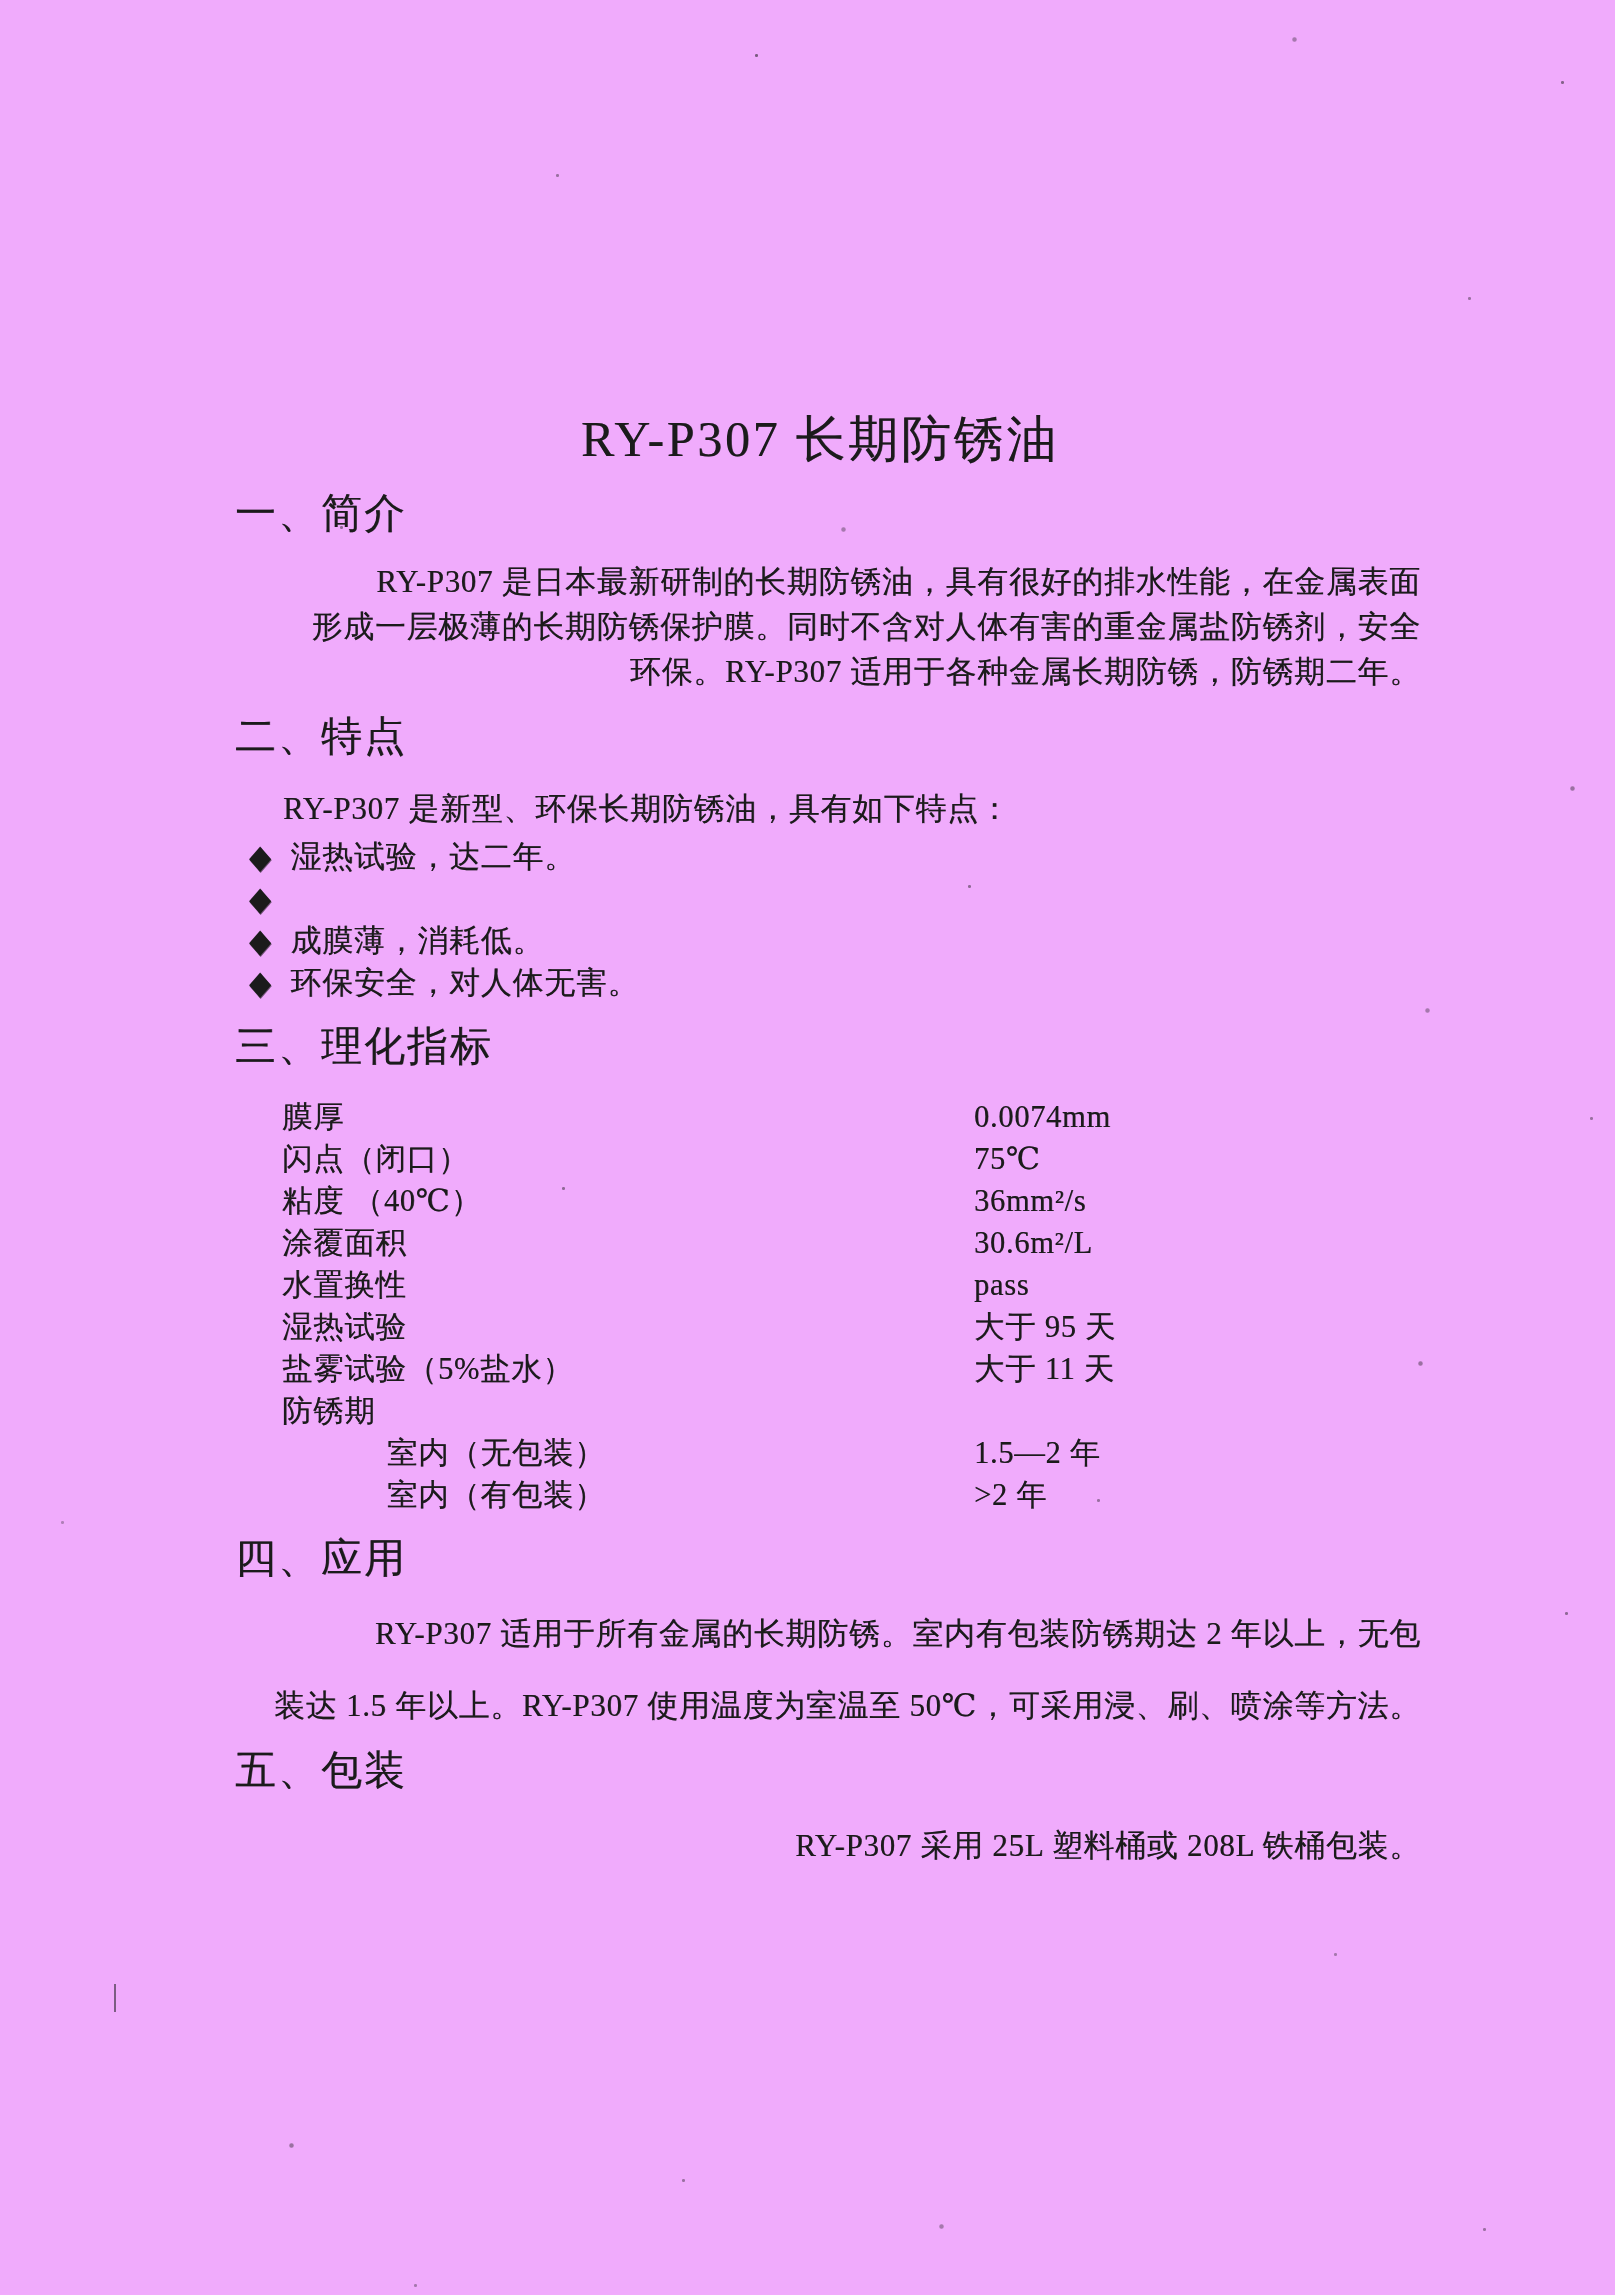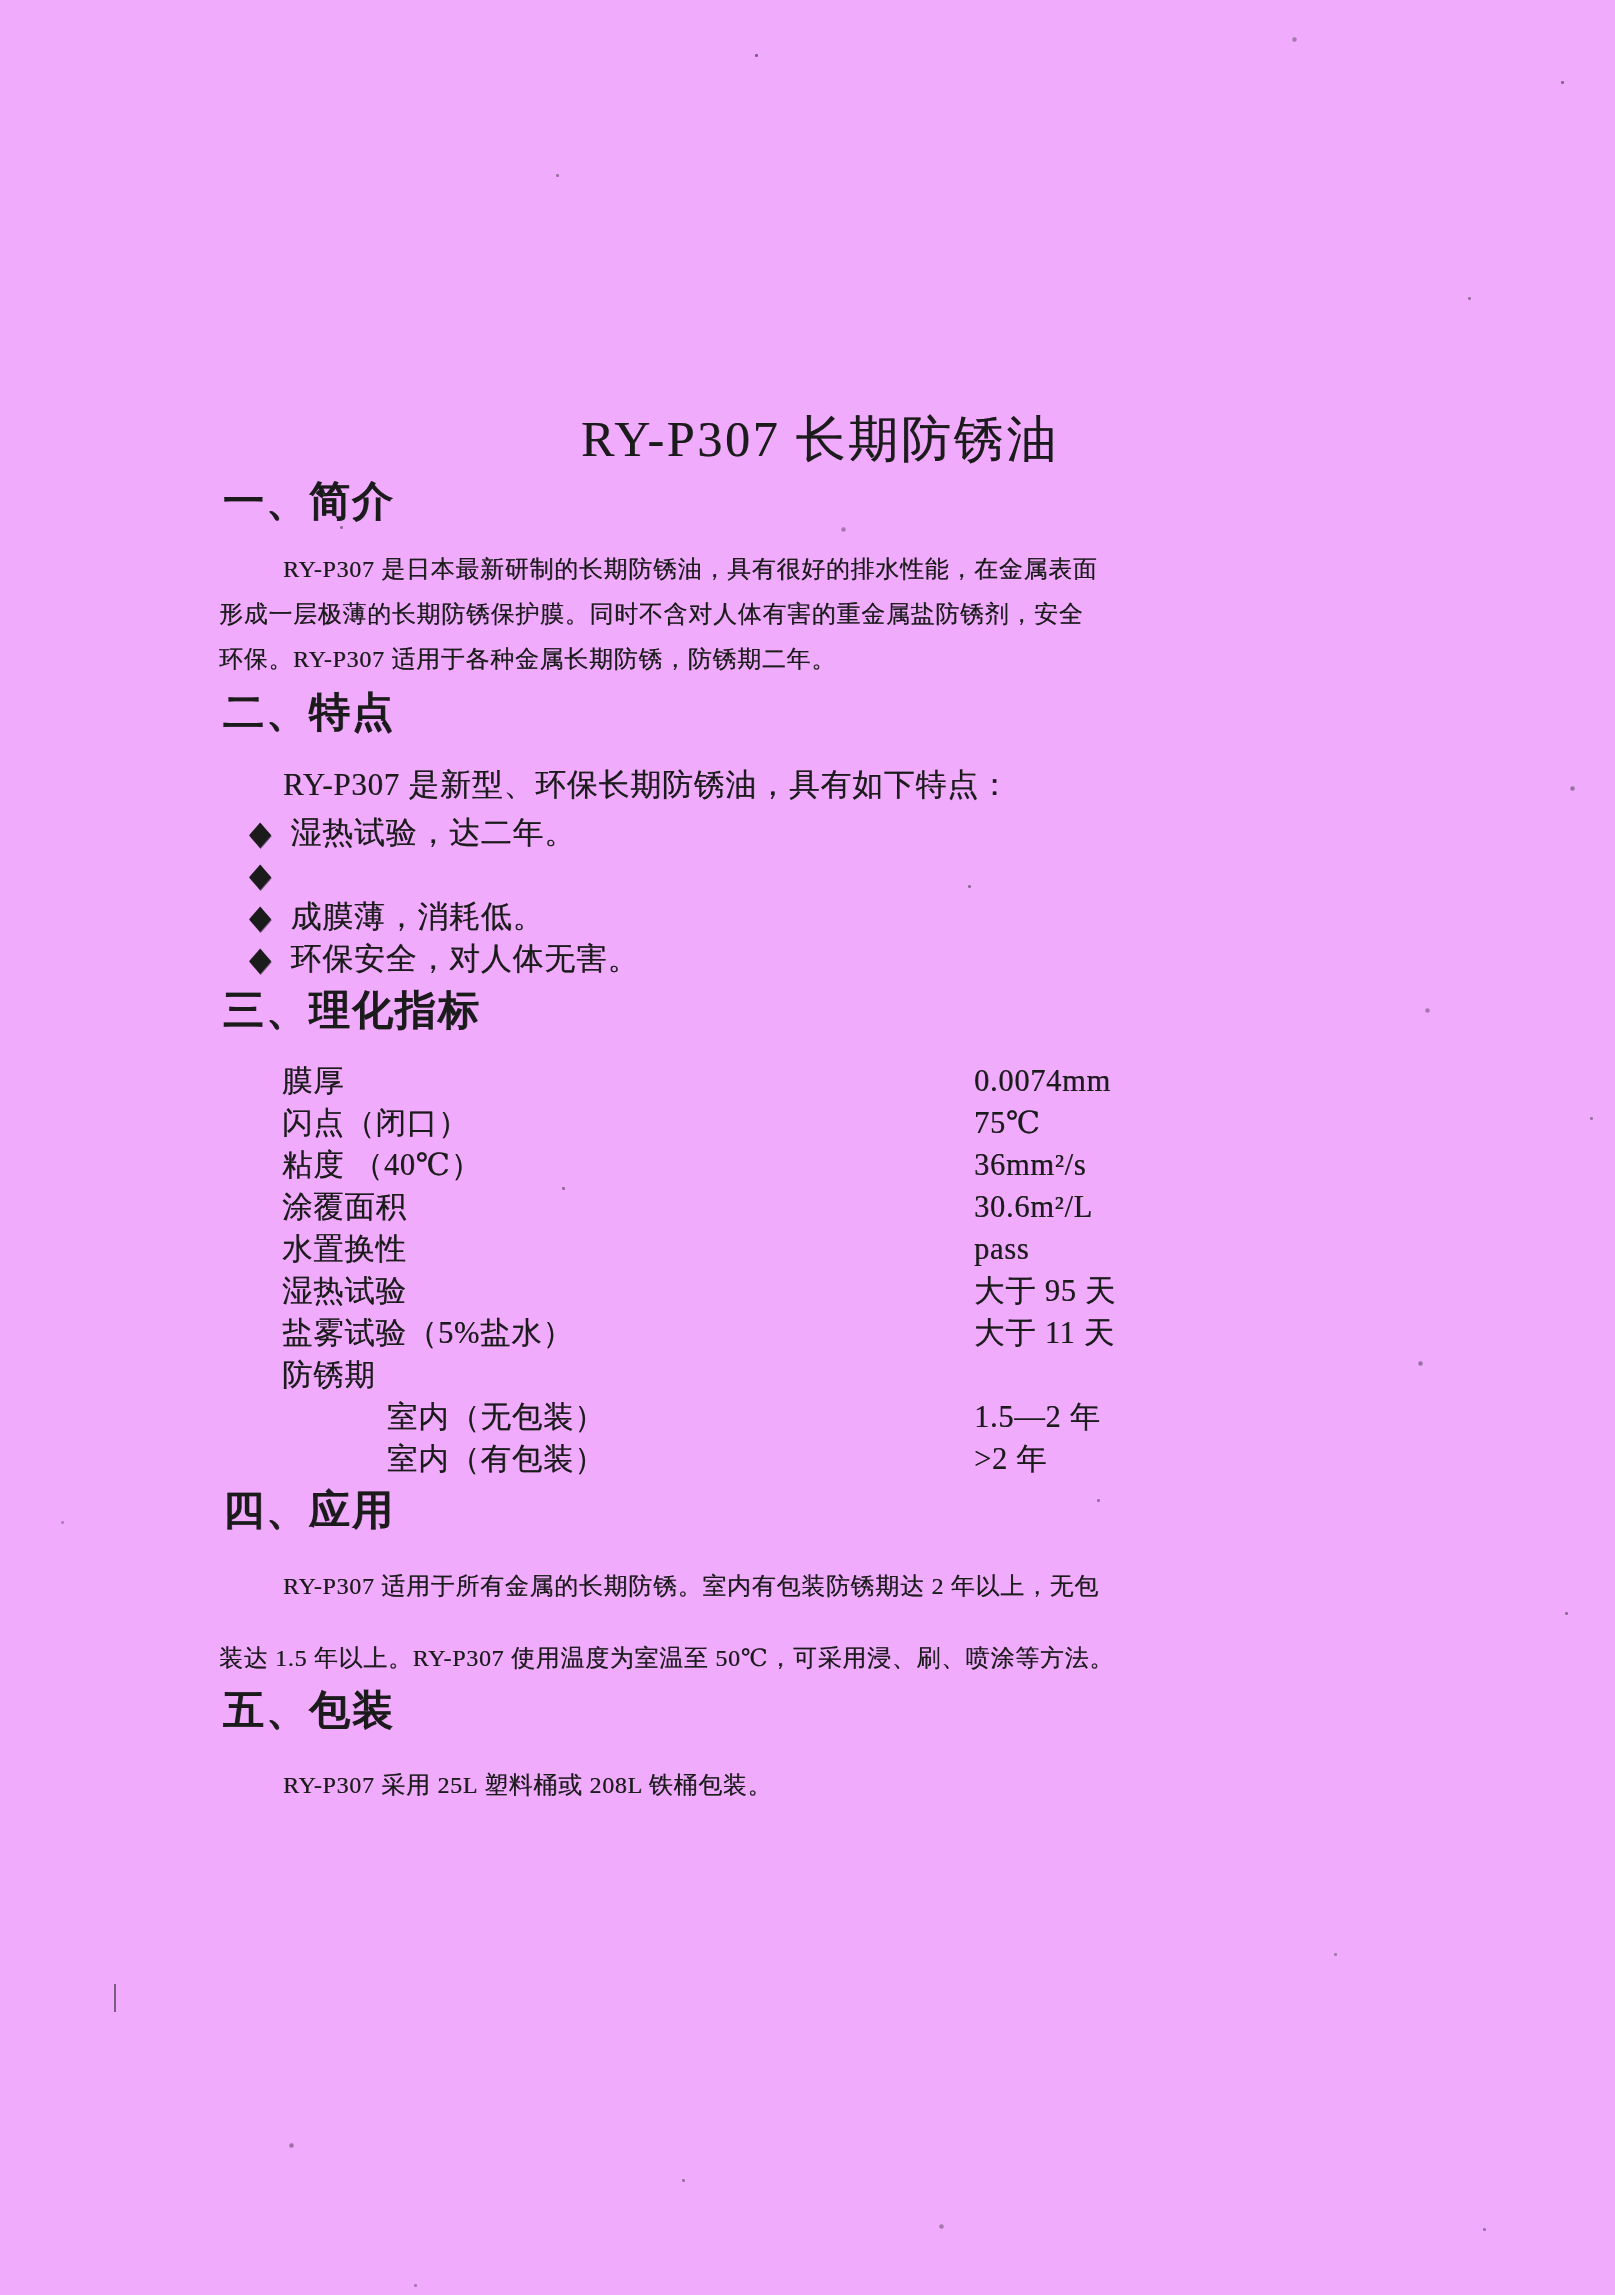--- a/index.html
+++ b/index.html
@@ -22,33 +22,33 @@
   }
   h1.doc-title {
     margin: 408px 0 0 0;
     font-size: 50px;
     font-weight: normal;
     text-align: center;
     letter-spacing: 2.7px;
     line-height: 63px;
   }
   h2.sec-heading {
-    margin: 4px;
-    font-weight: bold;
+    margin: 16px;
+    font-weight: normal;
     font-size: 41px;
     line-height: 52px;
     letter-spacing: 2px;
   }
   .h-intro       { margin-top: 130px; }
   .h-features    { margin-top: 66px; }
   .h-specs       { margin-top: 56px; }
   .h-application { margin-top: 72px; }
   .h-packaging   { margin-top: 54px; }
 
-  .para { margin-top: 20px; font-size: 24px; letter-spacing: 0.7px; }
+  .para { margin-top: 20px; font-size: 31px; letter-spacing: 0.7px; text-align: right; }
   .para .line { line-height: 45px; white-space: nowrap; }
   .para .line.first { padding-left: 64px; }
 
   .lead-line {
     margin-top: 25px;
     padding-left: 64px;
     font-size: 31px;
     line-height: 44px;
     letter-spacing: 0.7px;
     white-space: nowrap;

